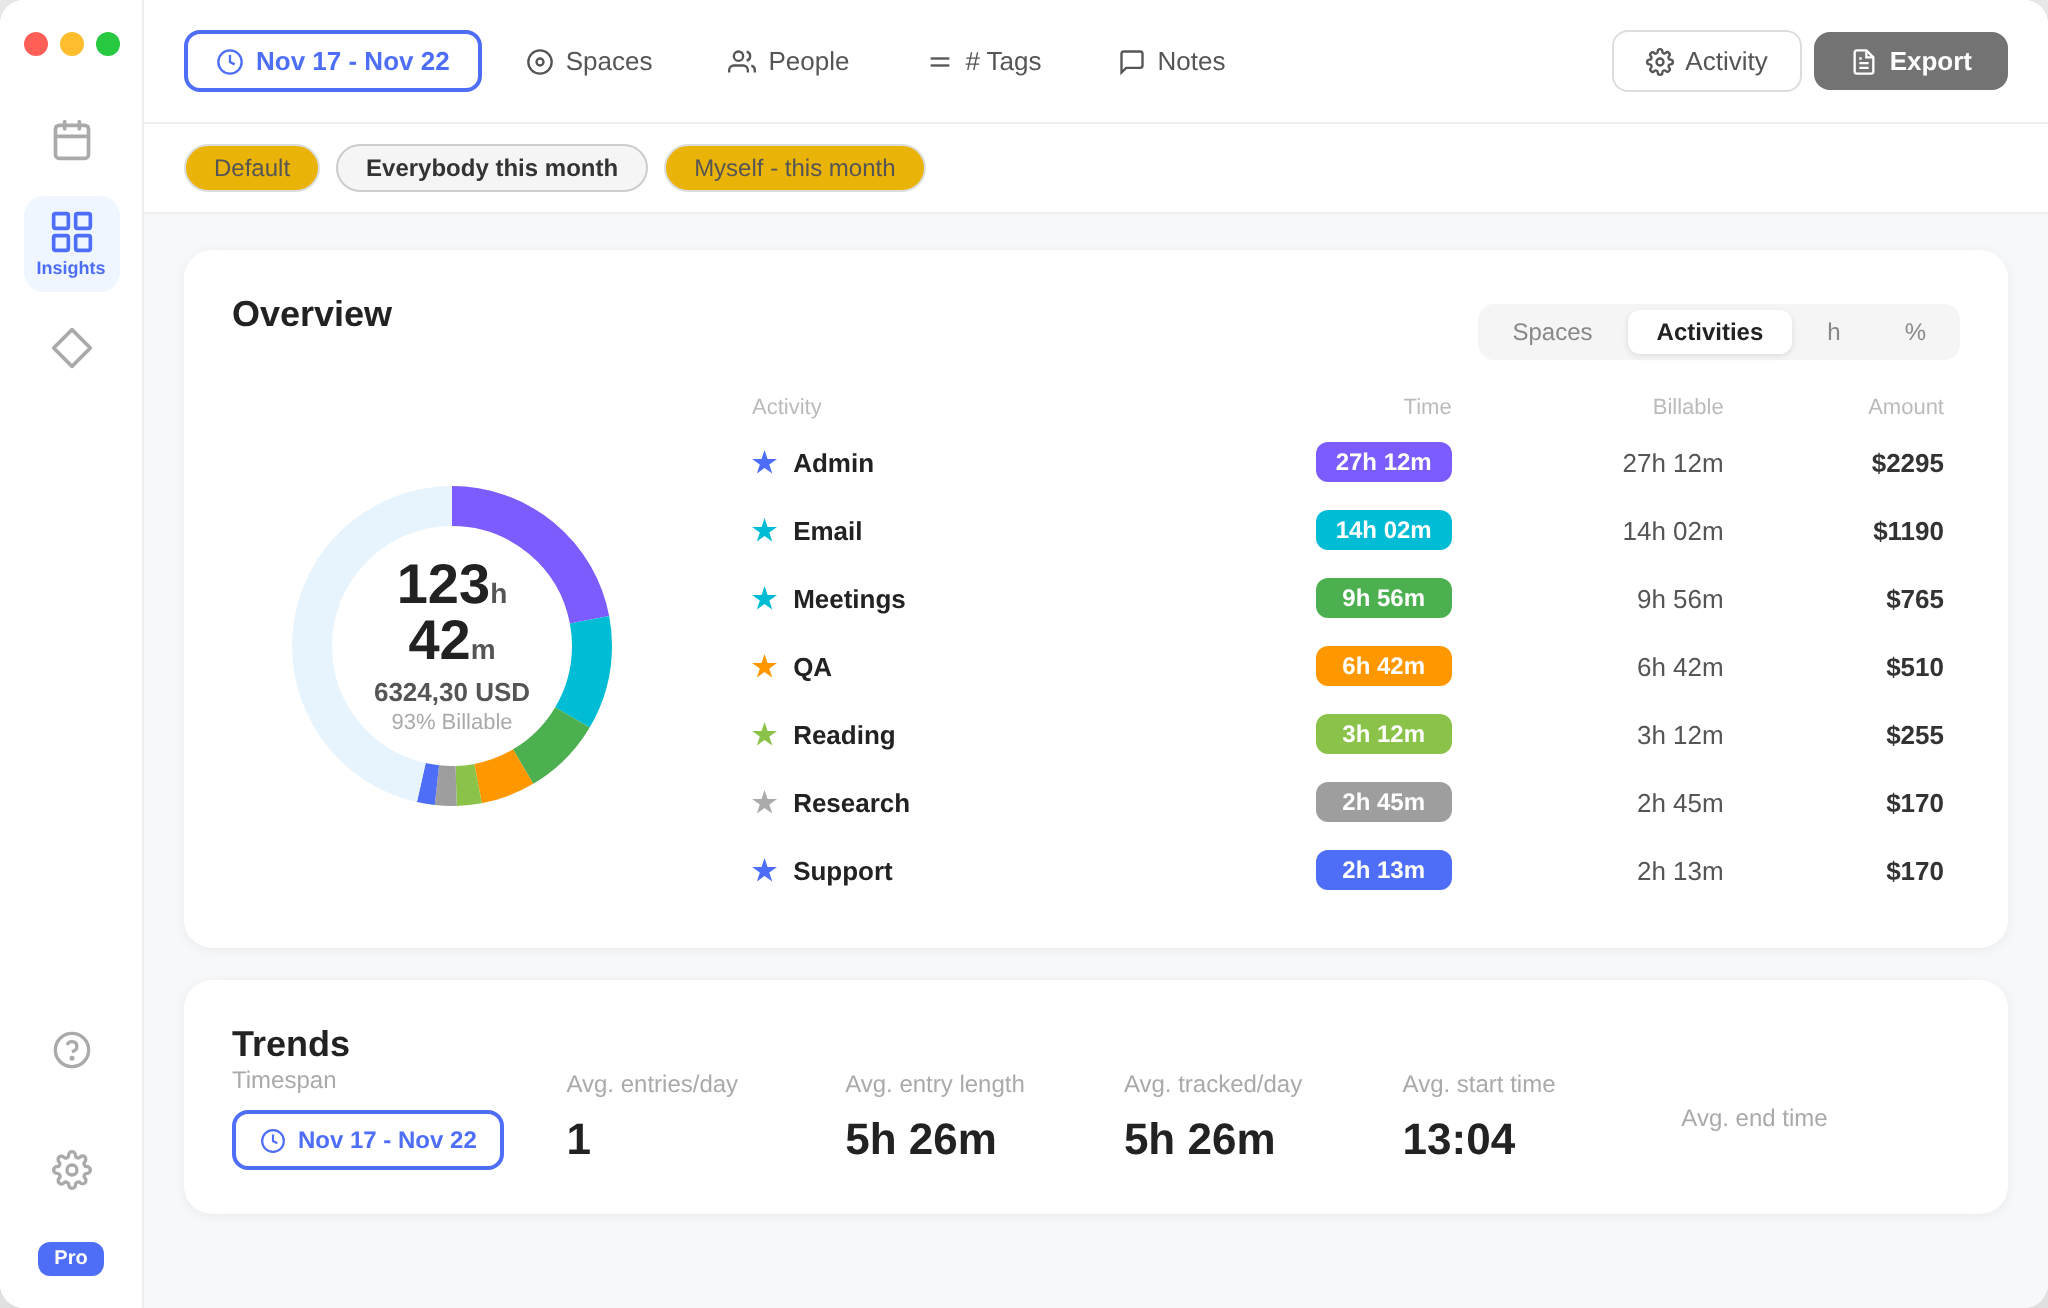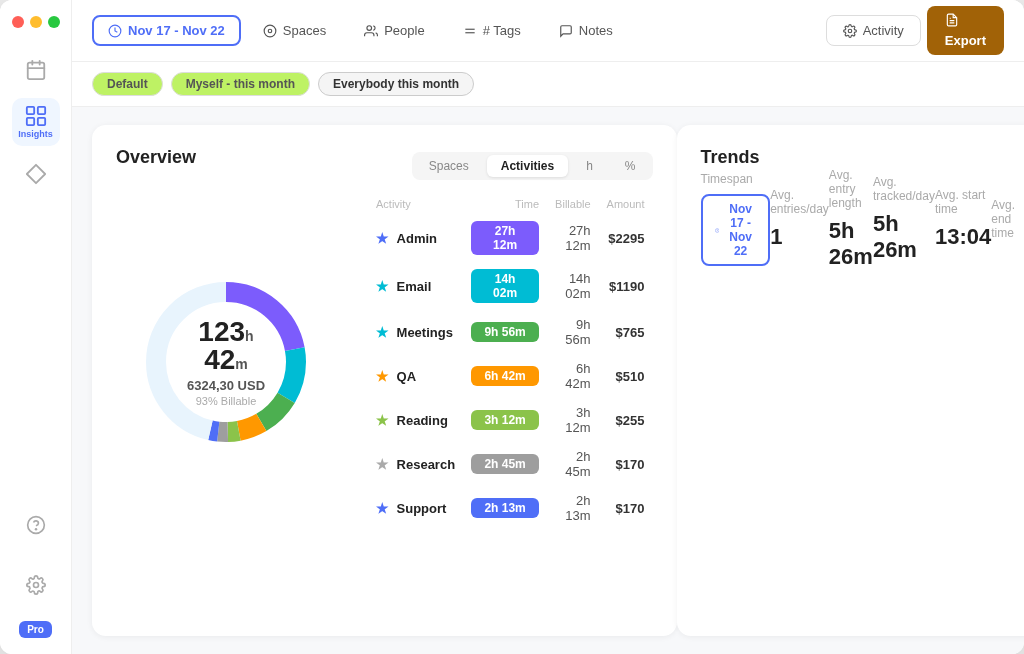--- a/index.html
+++ b/index.html
@@ -143,64 +143,63 @@
       font-size: 13px;
       font-weight: 500;
       color: #555;
       border-radius: 8px;
       border: 1px solid #ddd;
       background: #fff;
       cursor: pointer;
     }
     .export-btn {
       display: flex;
-      align-items: flex-start;
+      align-items: flex-end;
       gap: 6px;
       padding: 7px 18px;
       font-size: 13px;
       font-weight: 600;
       color: #fff;
       border-radius: 8px;
       border: none;
-      background: #a16207;
-      cursor: pointer;
-      flex-direction: column;
+      background: #737373;
+      cursor: pointer;
     }
     
     .filter-bar {
       background: #fff;
       padding: 10px 20px;
       display: flex;
       gap: 8px;
       border-bottom: 1px solid #eee;
     }
     .filter-chip {
       padding: 4px 14px;
       border-radius: 20px;
       font-size: 12px;
-      font-weight: 700;
+      font-weight: 400;
       border: 1px solid #ddd;
-      background: #bef264;
+      background: #eab308;
       color: #555;
       cursor: pointer;
     }
     .filter-chip.active {
       background: #f5f5f5;
       border-color: #ccc;
       color: #333;
       font-weight: 600;
     }
     
     .content-area {
       flex: 1;
       overflow-y: auto;
       padding: 18px 20px;
       display: flex;
-      flex-direction: row;
-      gap: 0;
+      flex-direction: column;
+      gap: 16px;
     }
     
     .card {
       background: #fff;
       border-radius: 14px;
       padding: 22px 24px;
       box-shadow: 0 1px 6px rgba(0,0,0,0.06);
     }
     .card-title {
       font-size: 18px;
@@ -480,25 +479,25 @@
             <polyline points="10 9 9 9 8 9"></polyline>
           </svg>
         <span>Export</span>
       </button>
     </div>
 
     <div class="filter-bar">
       <button class="filter-chip">
         <span>Default</span>
       </button>
+      <button class="filter-chip active">
+        <span>Everybody this month</span>
+      </button>
       <button class="filter-chip">
         <span>Myself - this month</span>
-      </button>
-      <button class="filter-chip active">
-        <span>Everybody this month</span>
       </button>
     </div>
 
     <div class="content-area">
 
       <div class="card">
         <div class="overview-header">
           <div class="card-title">Overview</div>
           <div class="tab-group">
             <button class="tab-btn">

